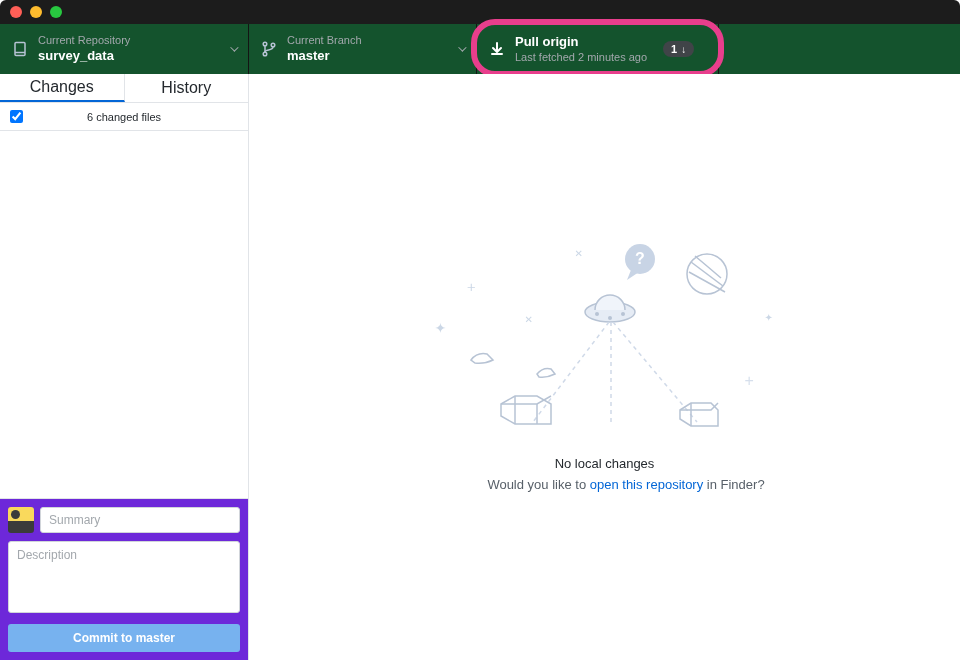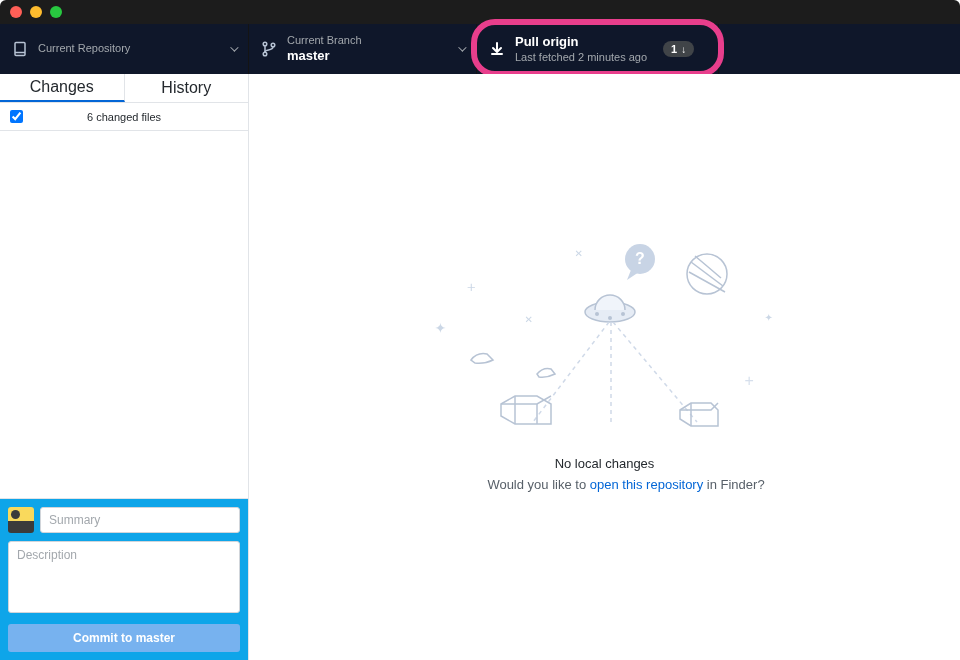--- a/index.html
+++ b/index.html
@@ -6,21 +6,21 @@
 body { font-family: -apple-system, BlinkMacSystemFont, "Segoe UI", Helvetica, Arial, sans-serif; font-size: 13px; color: #24292e; background: #fff; width: 960px; height: 660px; overflow: hidden; }
 
 
 .titlebar { height: 24px; background: #1c1c1c; display: flex; align-items: center; padding-left: 10px; border-top-left-radius: 6px; border-top-right-radius: 6px; }
 .traffic-light { width: 12px; height: 12px; border-radius: 50%; margin-right: 8px; }
 .tl-close { background: #ff5f57; }
 .tl-min { background: #febc2e; }
 .tl-max { background: #28c840; }
 
 
-.toolbar { height: 50px; background: #0f172a; display: flex; align-items: stretch; color: #fff; }
+.toolbar { height: 50px; background: #14532d; display: flex; align-items: stretch; color: #fff; }
 .toolbar-item { display: flex; align-items: center; padding: 0 12px; border-right: 1px solid #141414; cursor: pointer; position: relative; }
 .toolbar-item.repo { width: 249px; }
 .toolbar-item.branch { width: 228px; }
 .toolbar-item.pull { flex: 0 0 auto; padding-right: 24px; }
 .toolbar-icon { width: 16px; height: 16px; margin-right: 10px; display: flex; align-items: center; justify-content: center; flex-shrink: 0; }
 .toolbar-text { flex: 1; display: flex; flex-direction: column; gap: 1px; line-height: 1.2; }
 .toolbar-label { font-size: 11px; color: #a3a8ad; }
 .toolbar-value { font-size: 13px; font-weight: 600; color: #fff; }
 .toolbar-chevron { width: 6px; height: 6px; border-right: 1px solid #a3a8ad; border-bottom: 1px solid #a3a8ad; transform: rotate(45deg) translateY(-2px); margin-left: 8px; }
 .highlight-ring { position: absolute; top: -5px; left: -6px; right: -6px; bottom: -3px; border: 6px solid #e83e8c; border-radius: 24px; pointer-events: none; }
@@ -37,21 +37,21 @@
 .tab:last-child { border-right: none; }
 .tab.active { border-bottom: 2px solid #0366d6; }
 
 
 .changes-header { display: flex; align-items: center; height: 28px; padding: 0 10px; border-bottom: 1px solid #e1e4e8; font-size: 11px; color: #24292e; }
 .changes-checkbox { width: 13px; height: 13px; margin-right: 10px; }
 .changes-count { flex: 1; text-align: center; margin-right: 23px; }
 .changes-list { flex: 1; overflow: auto; }
 
 
-.commit-form { border-top: 1px solid #e1e4e8; padding: 8px; background: #0ea5e9; }
+.commit-form { border-top: 1px solid #e1e4e8; padding: 8px; background: #6d28d9; }
 .summary-row { display: flex; align-items: center; gap: 6px; margin-bottom: 8px; }
 .avatar { width: 26px; height: 26px; border-radius: 3px; background: linear-gradient(180deg,#f9d95c 0 55%, #3b3b3b 55%); position: relative; overflow: hidden; }
 .avatar::before { content:""; position:absolute; left:3px; top:3px; width:9px; height:9px; border-radius:50%; background:#3b3b3b; }
 .summary-input { flex: 1; height: 26px; border: 1px solid #d1d5da; border-radius: 3px; padding: 0 8px; font-size: 12px; color: #24292e; }
 .summary-input::placeholder { color: #a3a8ad; }
 .desc-input { width: 100%; height: 72px; border: 1px solid #d1d5da; border-radius: 3px; padding: 6px 8px; font-size: 12px; resize: none; font-family: inherit; margin-bottom: 8px; }
 .desc-input::placeholder { color: #a3a8ad; }
 .commit-btn { width: 100%; height: 28px; background: #77b2ef; color: #fff; border: none; border-radius: 3px; font-size: 12px; font-weight: 600; cursor: pointer; }
 
 
@@ -77,20 +77,21 @@
 
   <div class="toolbar-item repo">
     <span class="toolbar-icon">
       <svg width="16" height="16" viewBox="0 0 16 16" class="stroke">
           <rect x="3" y="1.5" width="10" height="13" rx="1"></rect>
           <line x1="3" y1="11.5" x2="13" y2="11.5"></line>
         </svg>
     </span>
     <div class="toolbar-text">
       <span class="toolbar-label">Current Repository</span>
+      <span class="toolbar-value">survey_data</span>
     </div>
     <span class="toolbar-chevron"></span>
   </div>
 
   <div class="toolbar-item branch">
     <span class="toolbar-icon">
       <svg width="16" height="16" viewBox="0 0 16 16" class="stroke">
           <circle cx="4" cy="3" r="1.8"></circle>
           <circle cx="4" cy="13" r="1.8"></circle>
           <circle cx="12" cy="4" r="1.8"></circle>

